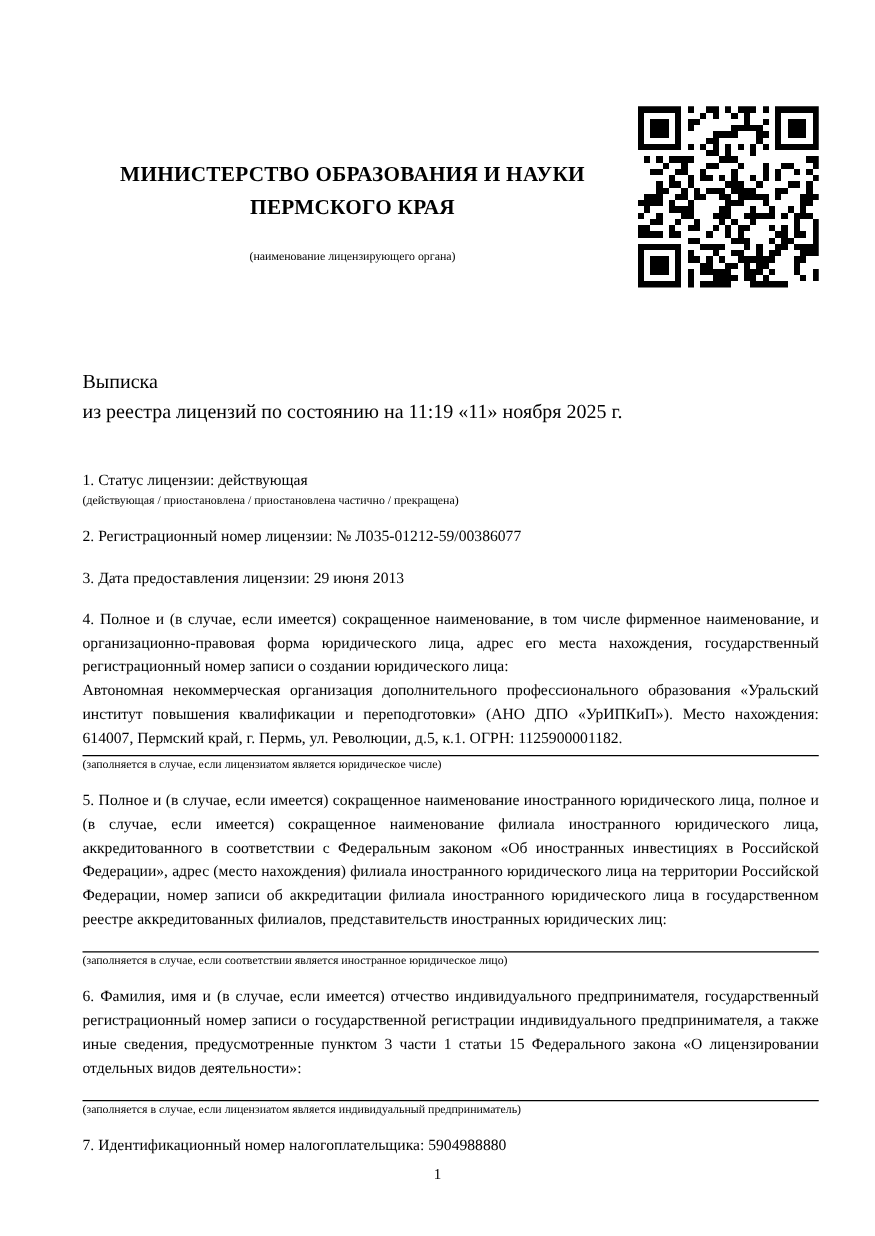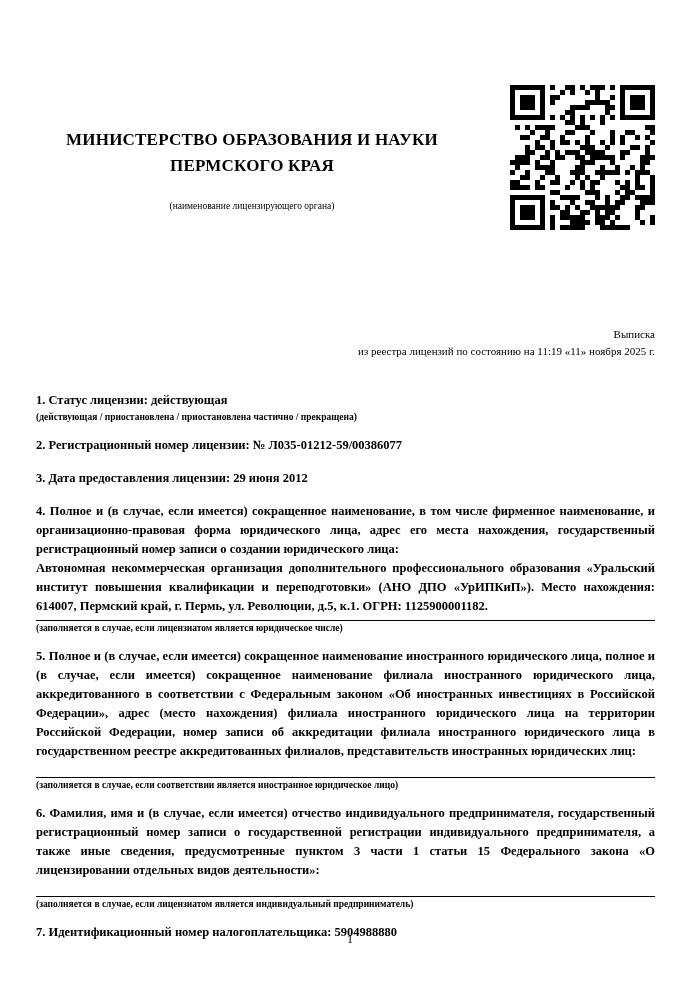--- a/index.html
+++ b/index.html
@@ -4,31 +4,31 @@
 <style>
   html, body { margin: 0; padding: 0; background: #ffffff; }
   .page {
     position: relative;
     width: 700px;
     height: 989px;
     box-sizing: border-box;
     background: #ffffff;
     color: #000000;
     font-family: "Liberation Serif", "DejaVu Serif", serif;
-    padding: 85px 45px 0 36px;
+    padding: 85px 45px 0 66px;
     overflow: hidden;
   }
   .header { display: flex; justify-content: space-between; align-items: flex-start; }
   .ministry { width: 432px; text-align: center; margin-top: 42px; }
   .ministry-title { font-weight: bold; font-size: 17px; line-height: 1.5; letter-spacing: 0.2px; }
   .ministry-note { font-size: 9.5px; margin-top: 23px; }
   .qr-box { width: 145px; height: 145px; flex: 0 0 auto; }
-  .doc-title { text-align: right; margin-top: 96px; font-size: 11px; line-height: 1.52; }
+  .doc-title { text-align: left; margin-top: 64px; font-size: 16px; line-height: 1.52; }
   .items { margin-top: 32px; }
-  .item { margin-top: 14px; font-weight: bold; }
+  .item { margin-top: 14px; }
   .item p { margin: 0; }
   .body-text { font-size: 12.5px; line-height: 1.52; }
   .just { text-align: justify; }
   .small-note { font-size: 9.5px; text-align: left; margin-top: 2px !important; }
   .rule { border-top: 1px solid #000; height: 0; }
   .rule-tight { margin-top: 4px; }
   .rule-gap { margin-top: 16px; }
   .mt-extra { }
   .page-footer {
     position: absolute;
@@ -449,21 +449,21 @@
     <div class="item">
       <p class="body-text">1. Статус лицензии: действующая</p>
       <p class="small-note">(действующая / приостановлена / приостановлена частично / прекращена)</p>
     </div>
 
     <div class="item">
       <p class="body-text">2. Регистрационный номер лицензии: № Л035-01212-59/00386077</p>
     </div>
 
     <div class="item">
-      <p class="body-text">3. Дата предоставления лицензии: 29 июня 2012</p>
+      <p class="body-text">3. Дата предоставления лицензии: 29 июня 2013</p>
     </div>
 
     <div class="item">
       <p class="body-text just">4. Полное и (в случае, если имеется) сокращенное наименование, в том числе фирменное наименование, и организационно-правовая форма юридического лица, адрес его места нахождения, государственный регистрационный номер записи о создании юридического лица:</p>
       <p class="body-text just">Автономная некоммерческая организация дополнительного профессионального образования «Уральский институт повышения квалификации и переподготовки» (АНО ДПО «УрИПКиП»). Место нахождения: 614007, Пермский край, г. Пермь, ул. Революции, д.5, к.1. ОГРН: 1125900001182.</p>
       <div class="rule rule-tight"></div>
       <p class="small-note">(заполняется в случае, если лицензиатом является юридическое числе)</p>
     </div>
 
     <div class="item">

